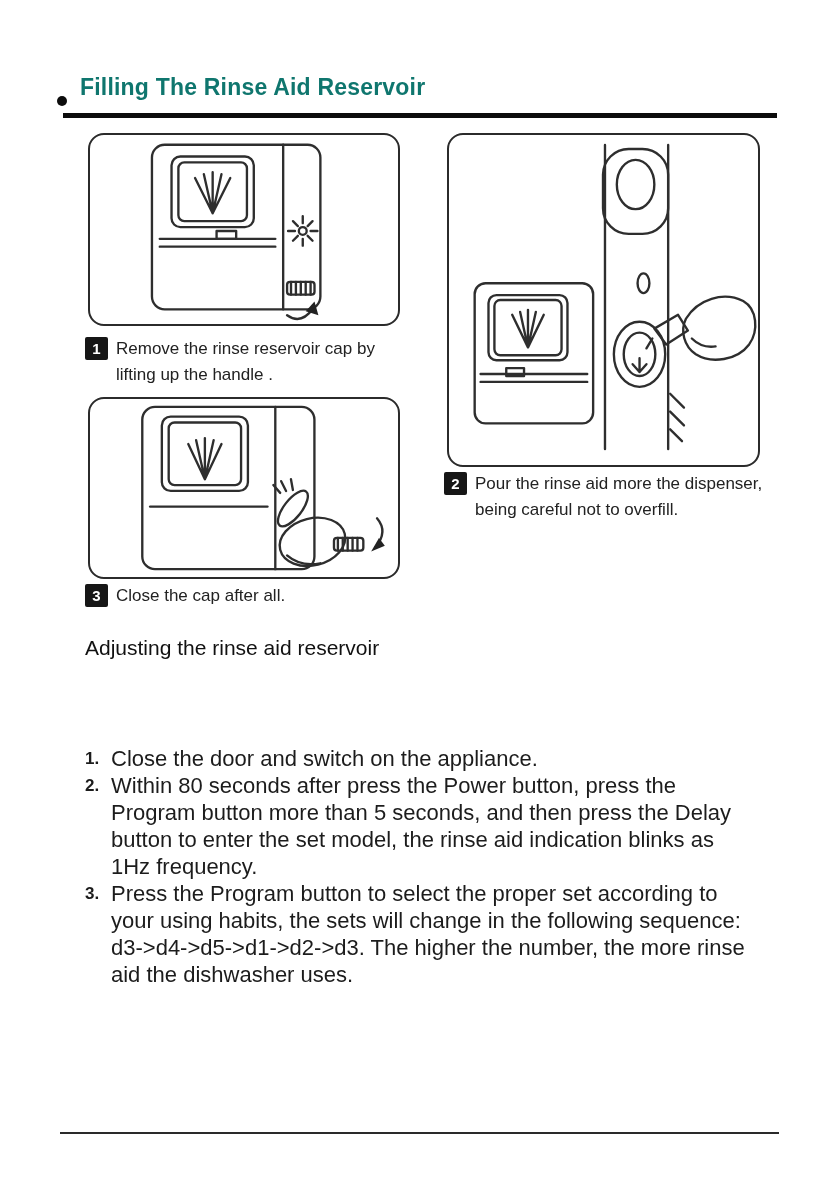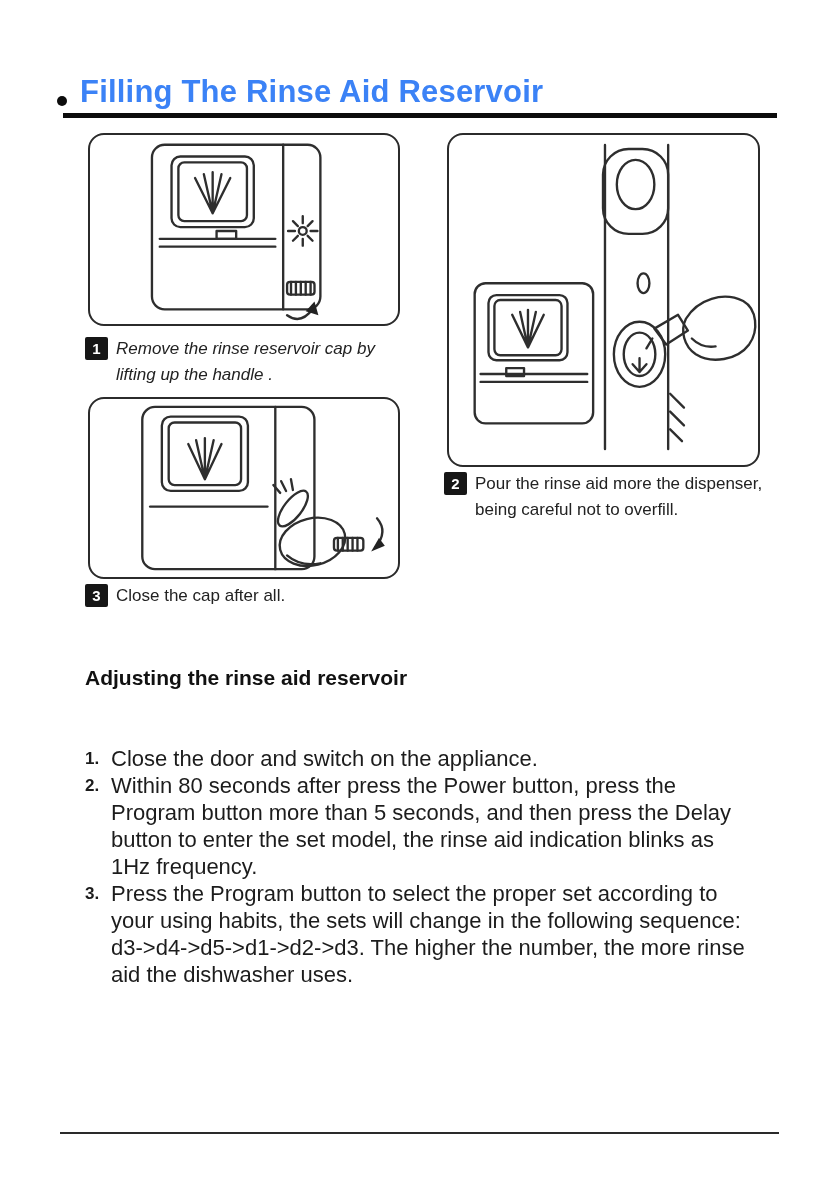--- a/index.html
+++ b/index.html
@@ -12,21 +12,21 @@
     margin: 0 auto;
     background: #ffffff;
     overflow: hidden;
   }
   .title-bullet {
     position: absolute; left: 57px; top: 96px;
     width: 10px; height: 10px; border-radius: 50%; background: #0c0c0c;
   }
   .page-title {
     position: absolute; left: 80px; top: 74px;
-    font-size: 31px; font-weight: bold; color: #3b82f6;
+    font-size: 23px; font-weight: bold; color: #0f766e;
     letter-spacing: 0.2px; white-space: nowrap;
   }
   .title-rule {
     position: absolute; left: 63px; top: 113px;
     width: 714px; height: 5px; background: #0c0c0c;
   }
 
   
   .figure-box {
     position: absolute;
@@ -46,27 +46,27 @@
   .cap2 { left: 444px; top: 471px; width: 330px; }
   .step-badge {
     flex: 0 0 auto;
     width: 23px; height: 23px; margin-right: 8px; margin-top: 1px;
     background: #161616; color: #ffffff;
     font-size: 15px; font-weight: bold;
     display: flex; align-items: center; justify-content: center;
     border-radius: 2px;
   }
   .caption-text { font-size: 17px; line-height: 26px; color: #222222; }
-  .cap1 .caption-text { width: 282px; font-style: italic; }
+  .cap1 .caption-text { width: 282px; }
   .cap2 .caption-text { width: 300px; }
 
   
   .section-heading {
-    position: absolute; left: 85px; top: 666px;
-    font-size: 21px; font-weight: bold; color: #111111;
+    position: absolute; left: 85px; top: 636px;
+    font-size: 21px; font-weight: normal; color: #111111;
   }
   .intro {
     position: absolute; left: 85px; top: 690px;
     width: 648px; font-size: 17px; line-height: 27px; color: #1c1c1c;
   }
   .steps-list { position: absolute; left: 85px; top: 745px; width: 690px; }
   .list-item { display: flex; align-items: flex-start; }
   .list-num {
     flex: 0 0 auto; width: 26px;
     font-size: 17px; line-height: 27px; font-weight: bold; color: #1c1c1c;

